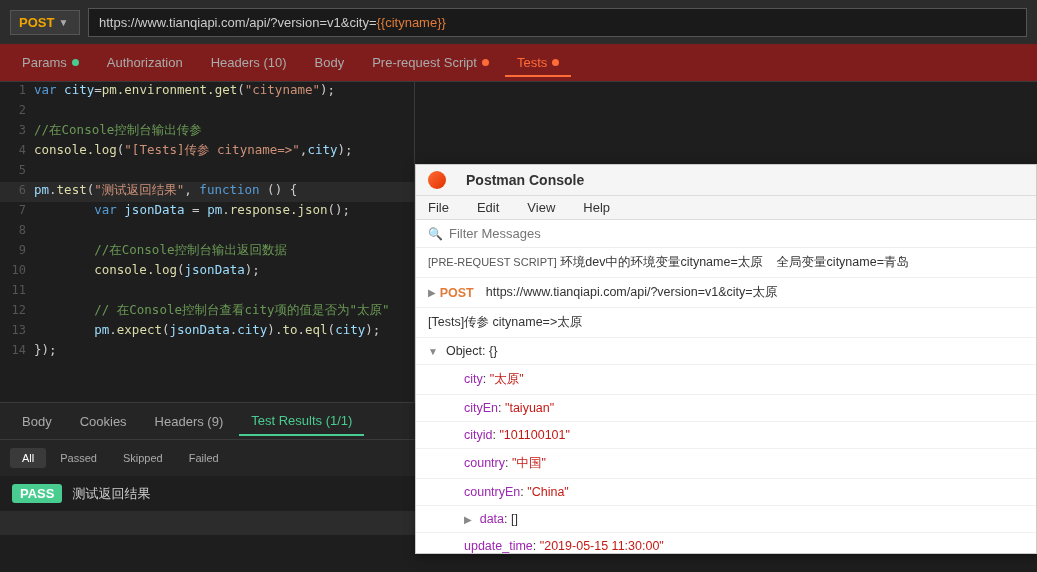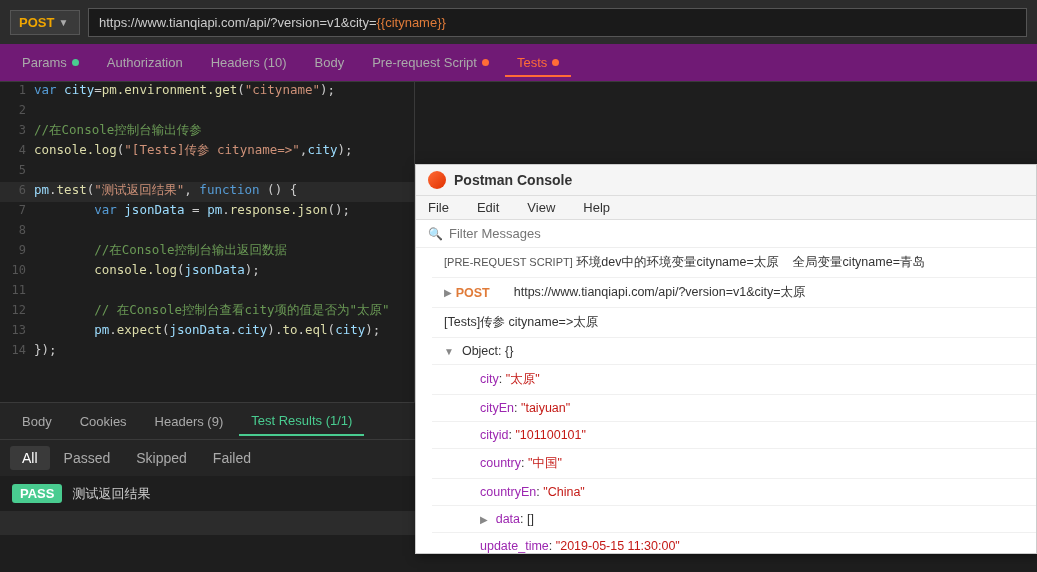--- a/index.html
+++ b/index.html
@@ -20,21 +20,21 @@
     .url-bar {
       flex: 1; background: #1a1a1a; border: 1px solid #555; color: #ccc;
       padding: 6px 10px; font-size: 13px;
     }
     .url-bar .url-static { color: #ccc; text-align: right; }
     .url-bar .url-var { color: #e07b39; }
 
     
     .tab-bar {
       display: flex; align-items: center;
-      background: #701a75; height: 38px; padding: 0 10px; gap: 4px;
+      background: #7f1d1d; height: 38px; padding: 0 10px; gap: 4px;
       border-bottom: 1px solid #3a3a3a;
     }
     .tab {
       padding: 6px 12px; cursor: pointer; color: #aaa; font-size: 13px;
       display: flex; align-items: center; gap: 5px; position: relative;
     }
     .tab.active { color: #ff6c37; }
     .tab.active::after {
       content: ''; position: absolute; bottom: -1px; left: 0; right: 0;
       height: 2px; background: #ff6c37;
@@ -67,39 +67,39 @@
     
     .console-panel {
       position: absolute; left: 415px; top: 82px;
       width: 622px; height: 390px;
       background: #fff; border: 1px solid #ccc; box-shadow: 2px 2px 10px rgba(0,0,0,0.5);
       display: flex; flex-direction: column; z-index: 10;
     }
     .console-title-bar {
       display: flex; align-items: center;
       background: #f5f5f5; border-bottom: 1px solid #ddd; padding: 6px 12px;
-      gap: 8px;
+      gap: 20px;
     }
     .console-icon { width: 18px; height: 18px; border-radius: 50%; background: linear-gradient(135deg, #ff6c37, #e03000); display: inline-block; }
     .console-title { font-size: 14px; font-weight: bold; color: #333; }
     .console-menu-bar {
       display: flex; align-items: center; gap: 28px;
       background: #f5f5f5; border-bottom: 1px solid #ddd; padding: 4px 12px;
     }
     .console-menu-item { color: #333; font-size: 13px; cursor: pointer; }
     .console-filter {
       display: flex; align-items: center; gap: 6px;
       padding: 6px 12px; border-bottom: 1px solid #eee; background: #fff;
     }
     .search-icon-sm { color: #aaa; font-size: 12px; }
     .filter-input {
       border: none; outline: none; color: #333; font-size: 13px;
       flex: 1; background: transparent;
     }
-    .console-body { flex: 1; overflow-y: auto; background: #fff; padding-left: 16px; }
+    .console-body { flex: 1; overflow-y: auto; background: #fff; }
     .console-row {
       padding: 6px 12px; border-bottom: 1px solid #f0f0f0; font-size: 12.5px;
       color: #333;
     }
     .console-row.clickable { display: flex; align-items: center; gap: 4px; cursor: pointer; }
     .console-row .arrow { color: #888; font-size: 10px; }
     .console-indent { padding-left: 28px; }
     .console-indent2 { padding-left: 48px; }
     .obj-key { color: #9c27b0; }
     .obj-val-str { color: #c41a16; }
@@ -115,21 +115,21 @@
     }
     .bottom-tab.active { color: #49cc90; border-bottom: 2px solid #49cc90; }
 
     
     .result-filter-bar {
       display: flex; align-items: center;
       background: #252525; height: 36px; padding: 0 10px; gap: 2px;
     }
     .filter-btn {
       padding: 4px 12px; background: transparent; color: #aaa;
-      border: none; cursor: pointer; font-size: 14px;
+      border: none; cursor: pointer; font-size: 11px;
     }
     .filter-btn.active { color: #fff; background: #3a3a3a; border-radius: 3px; }
 
     
     .pass-row {
       display: flex; align-items: center; gap: 10px;
       padding: 8px 12px; background: #1e1e1e;
     }
     .pass-badge {
       background: #49cc90; color: #fff; font-size: 13px; font-weight: bold;
@@ -261,21 +261,21 @@
     </div>
     <div class="console-body">
 
       <div class="console-row">
         <span style="color:#555; font-size:11px;">[PRE-REQUEST SCRIPT]</span> <span style="color:#333;">环境dev中的环境变量cityname=太原&nbsp;&nbsp;&nbsp;&nbsp;全局变量cityname=青岛</span>
       </div>
 
       <div class="console-row clickable">
         <span class="arrow">▶</span>
         <span style="color:#e07b39; font-weight:bold;">POST</span>
-        <span style="color:#333; margin-left:20px;">https://www.tianqiapi.com/api/?version=v1&amp;city=太原</span>
+        <span style="color:#333; margin-left:8px;">https://www.tianqiapi.com/api/?version=v1&amp;city=太原</span>
       </div>
 
       <div class="console-row">
         <span style="color:#333;">[Tests]传参 cityname=&gt;太原</span>
       </div>
 
       <div class="console-row clickable console-indent" style="padding-left:12px;">
         <span class="arrow">▼</span>
         <span style="margin-left:4px; color:#333;">Object: {}</span>
       </div>

